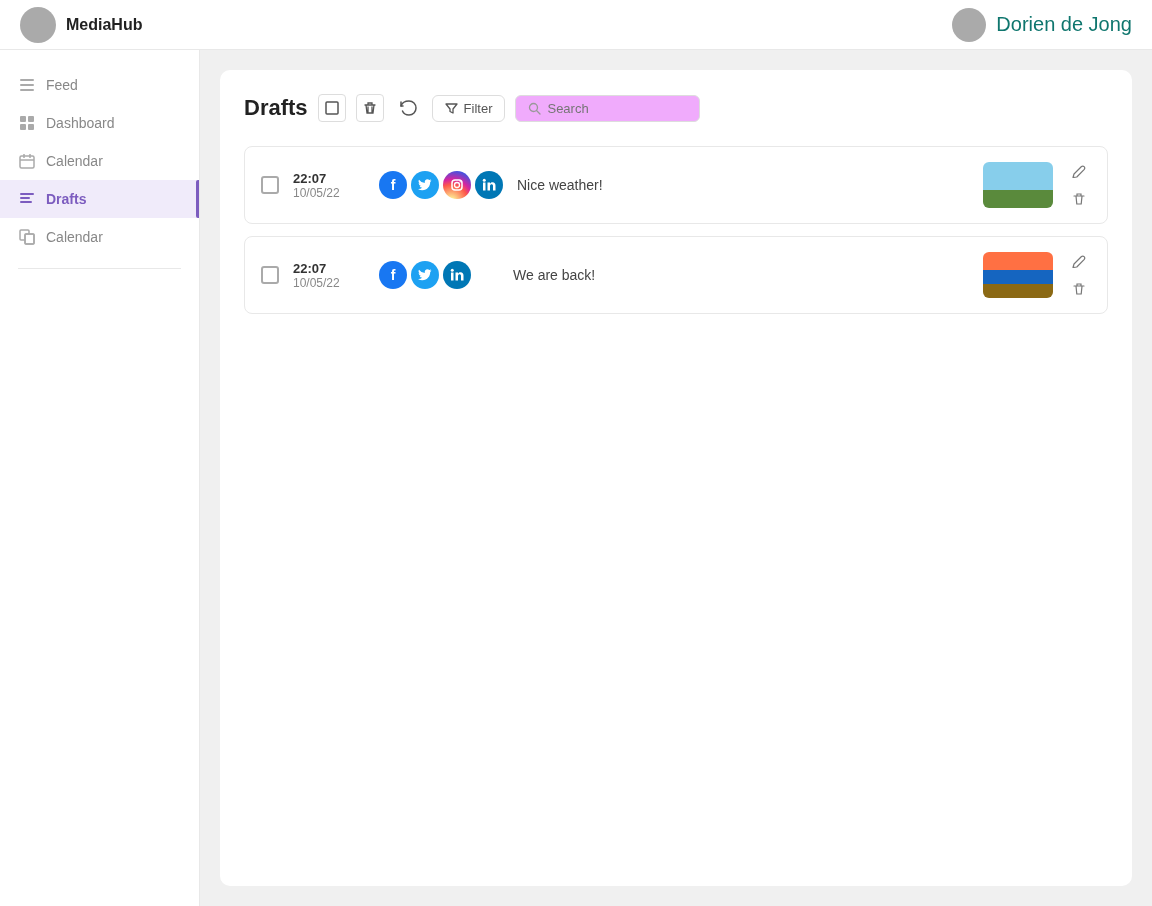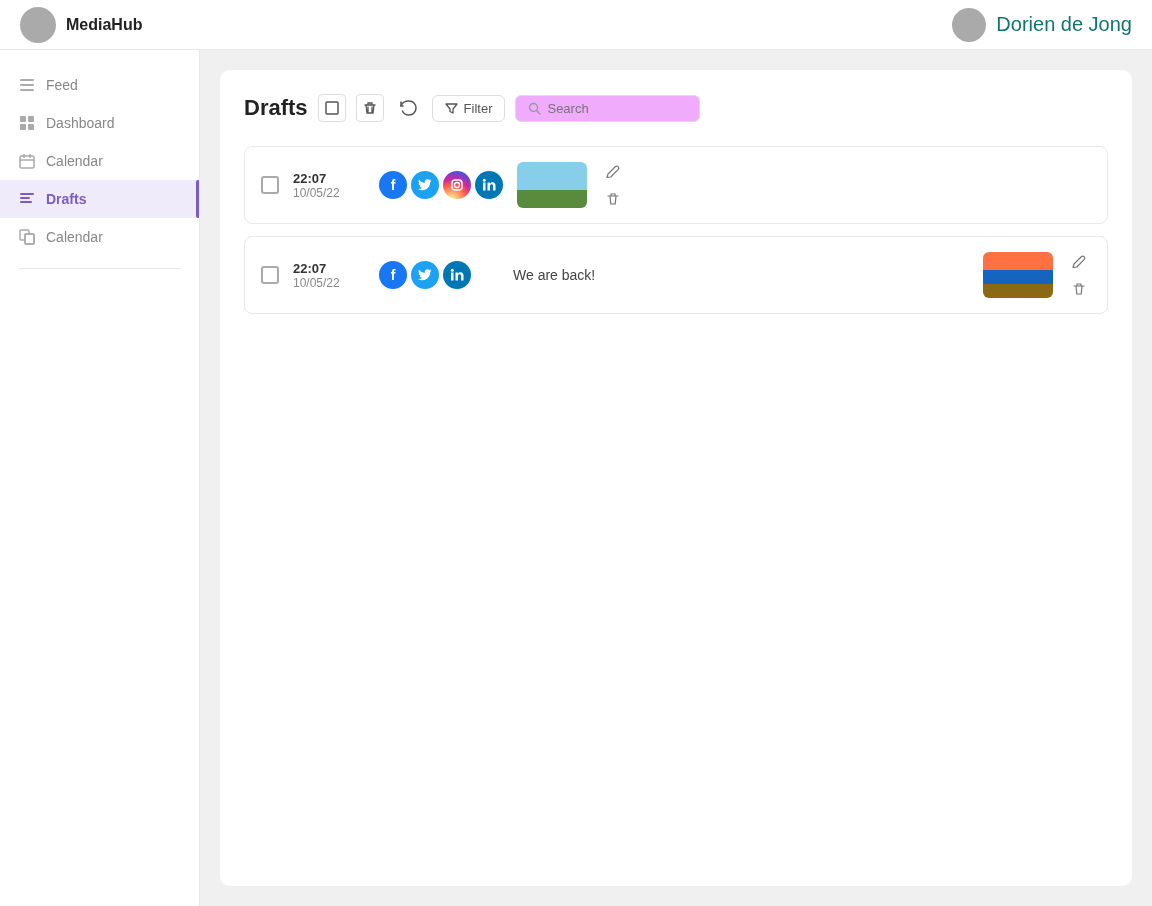--- a/index.html
+++ b/index.html
@@ -429,20 +429,21 @@
             </svg>
           </div>
           <div class="platform-icon li">
             <svg width="14" height="14" viewBox="0 0 14 14" fill="white">
               <rect x="1" y="4.5" width="2.5" height="8" fill="white"></rect>
               <circle cx="2.25" cy="2.25" r="1.5" fill="white"></circle>
               <path d="M5.5 4.5h2.5v1.2c.4-.7 1.2-1.4 2.5-1.4 2 0 3 1.3 3 3.5v4.7H11v-4.5c0-1-.4-1.7-1.3-1.7-.9 0-1.7.6-1.7 2v4.2H5.5V4.5z" fill="white"></path>
             </svg>
           </div>
         </div>
+        <div class="draft-text">Nice weather!</div>
         <div class="draft-thumb">
           <div class="thumb-weather"></div>
         </div>
         <div class="draft-actions">
           <div class="action-icon">
             <svg width="14" height="14" viewBox="0 0 14 14" fill="none">
               <path d="M2 10L9.5 2.5a2 2 0 0 1 2.8 2.8L4.8 13 1 13.5 2 10z" stroke="#777" stroke-width="1.2" fill="none" stroke-linejoin="round"></path>
             </svg>
           </div>
           <div class="action-icon">

